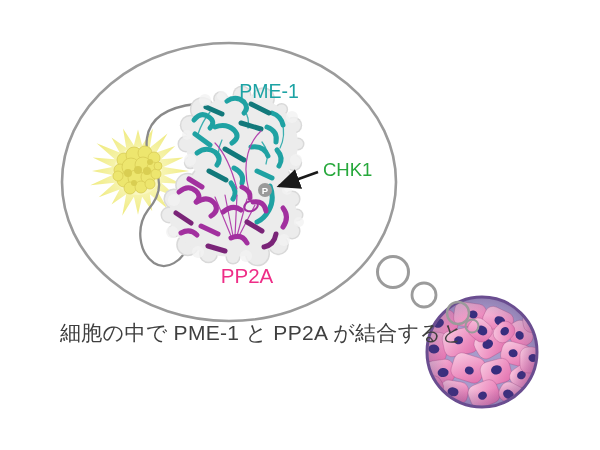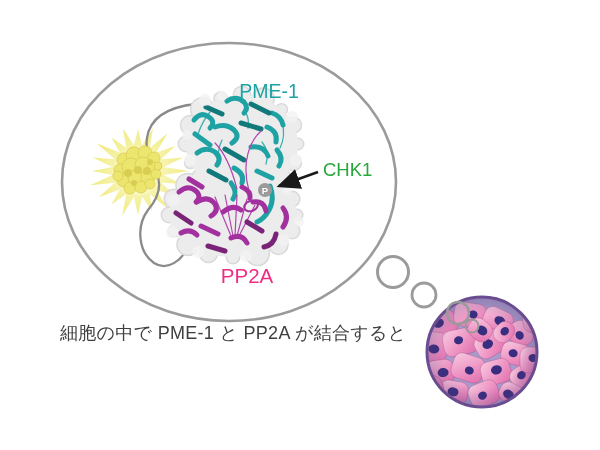--- a/index.html
+++ b/index.html
@@ -4,21 +4,21 @@
 <style>
   html,body{margin:0;padding:0;background:#ffffff;}
   .stage{position:relative;width:600px;height:450px;background:#ffffff;overflow:hidden;
          font-family:"Liberation Sans",sans-serif;}
   svg text{font-family:"Liberation Sans",sans-serif;}
   .lbl-pme1{fill:#1CA3A4;font-size:19.5px;font-weight:500;}
   .lbl-chk1{fill:#27A83C;font-size:18.5px;font-weight:500;}
   .lbl-pp2a{fill:#EE2D87;font-size:20.5px;font-weight:500;}
   .lbl-p{fill:#ffffff;font-size:9.5px;font-weight:bold;}
   .caption{position:absolute;left:60px;top:324px;width:322px;text-align:center;
-           color:#3F3F3F;font-size:18px;line-height:18.5px;letter-spacing:0.3px;}
+           color:#3F3F3F;font-size:21px;line-height:18.5px;letter-spacing:0.3px;}
   .caption div{white-space:nowrap;}
 </style>
 </head>
 <body>
 
 <div class="stage">
 <svg width="600" height="450" viewBox="0 0 600 450">
   <defs>
     <radialGradient id="burstGrad" cx="50%" cy="50%" r="50%">
       <stop offset="0%" stop-color="#FEFDE6"></stop>

